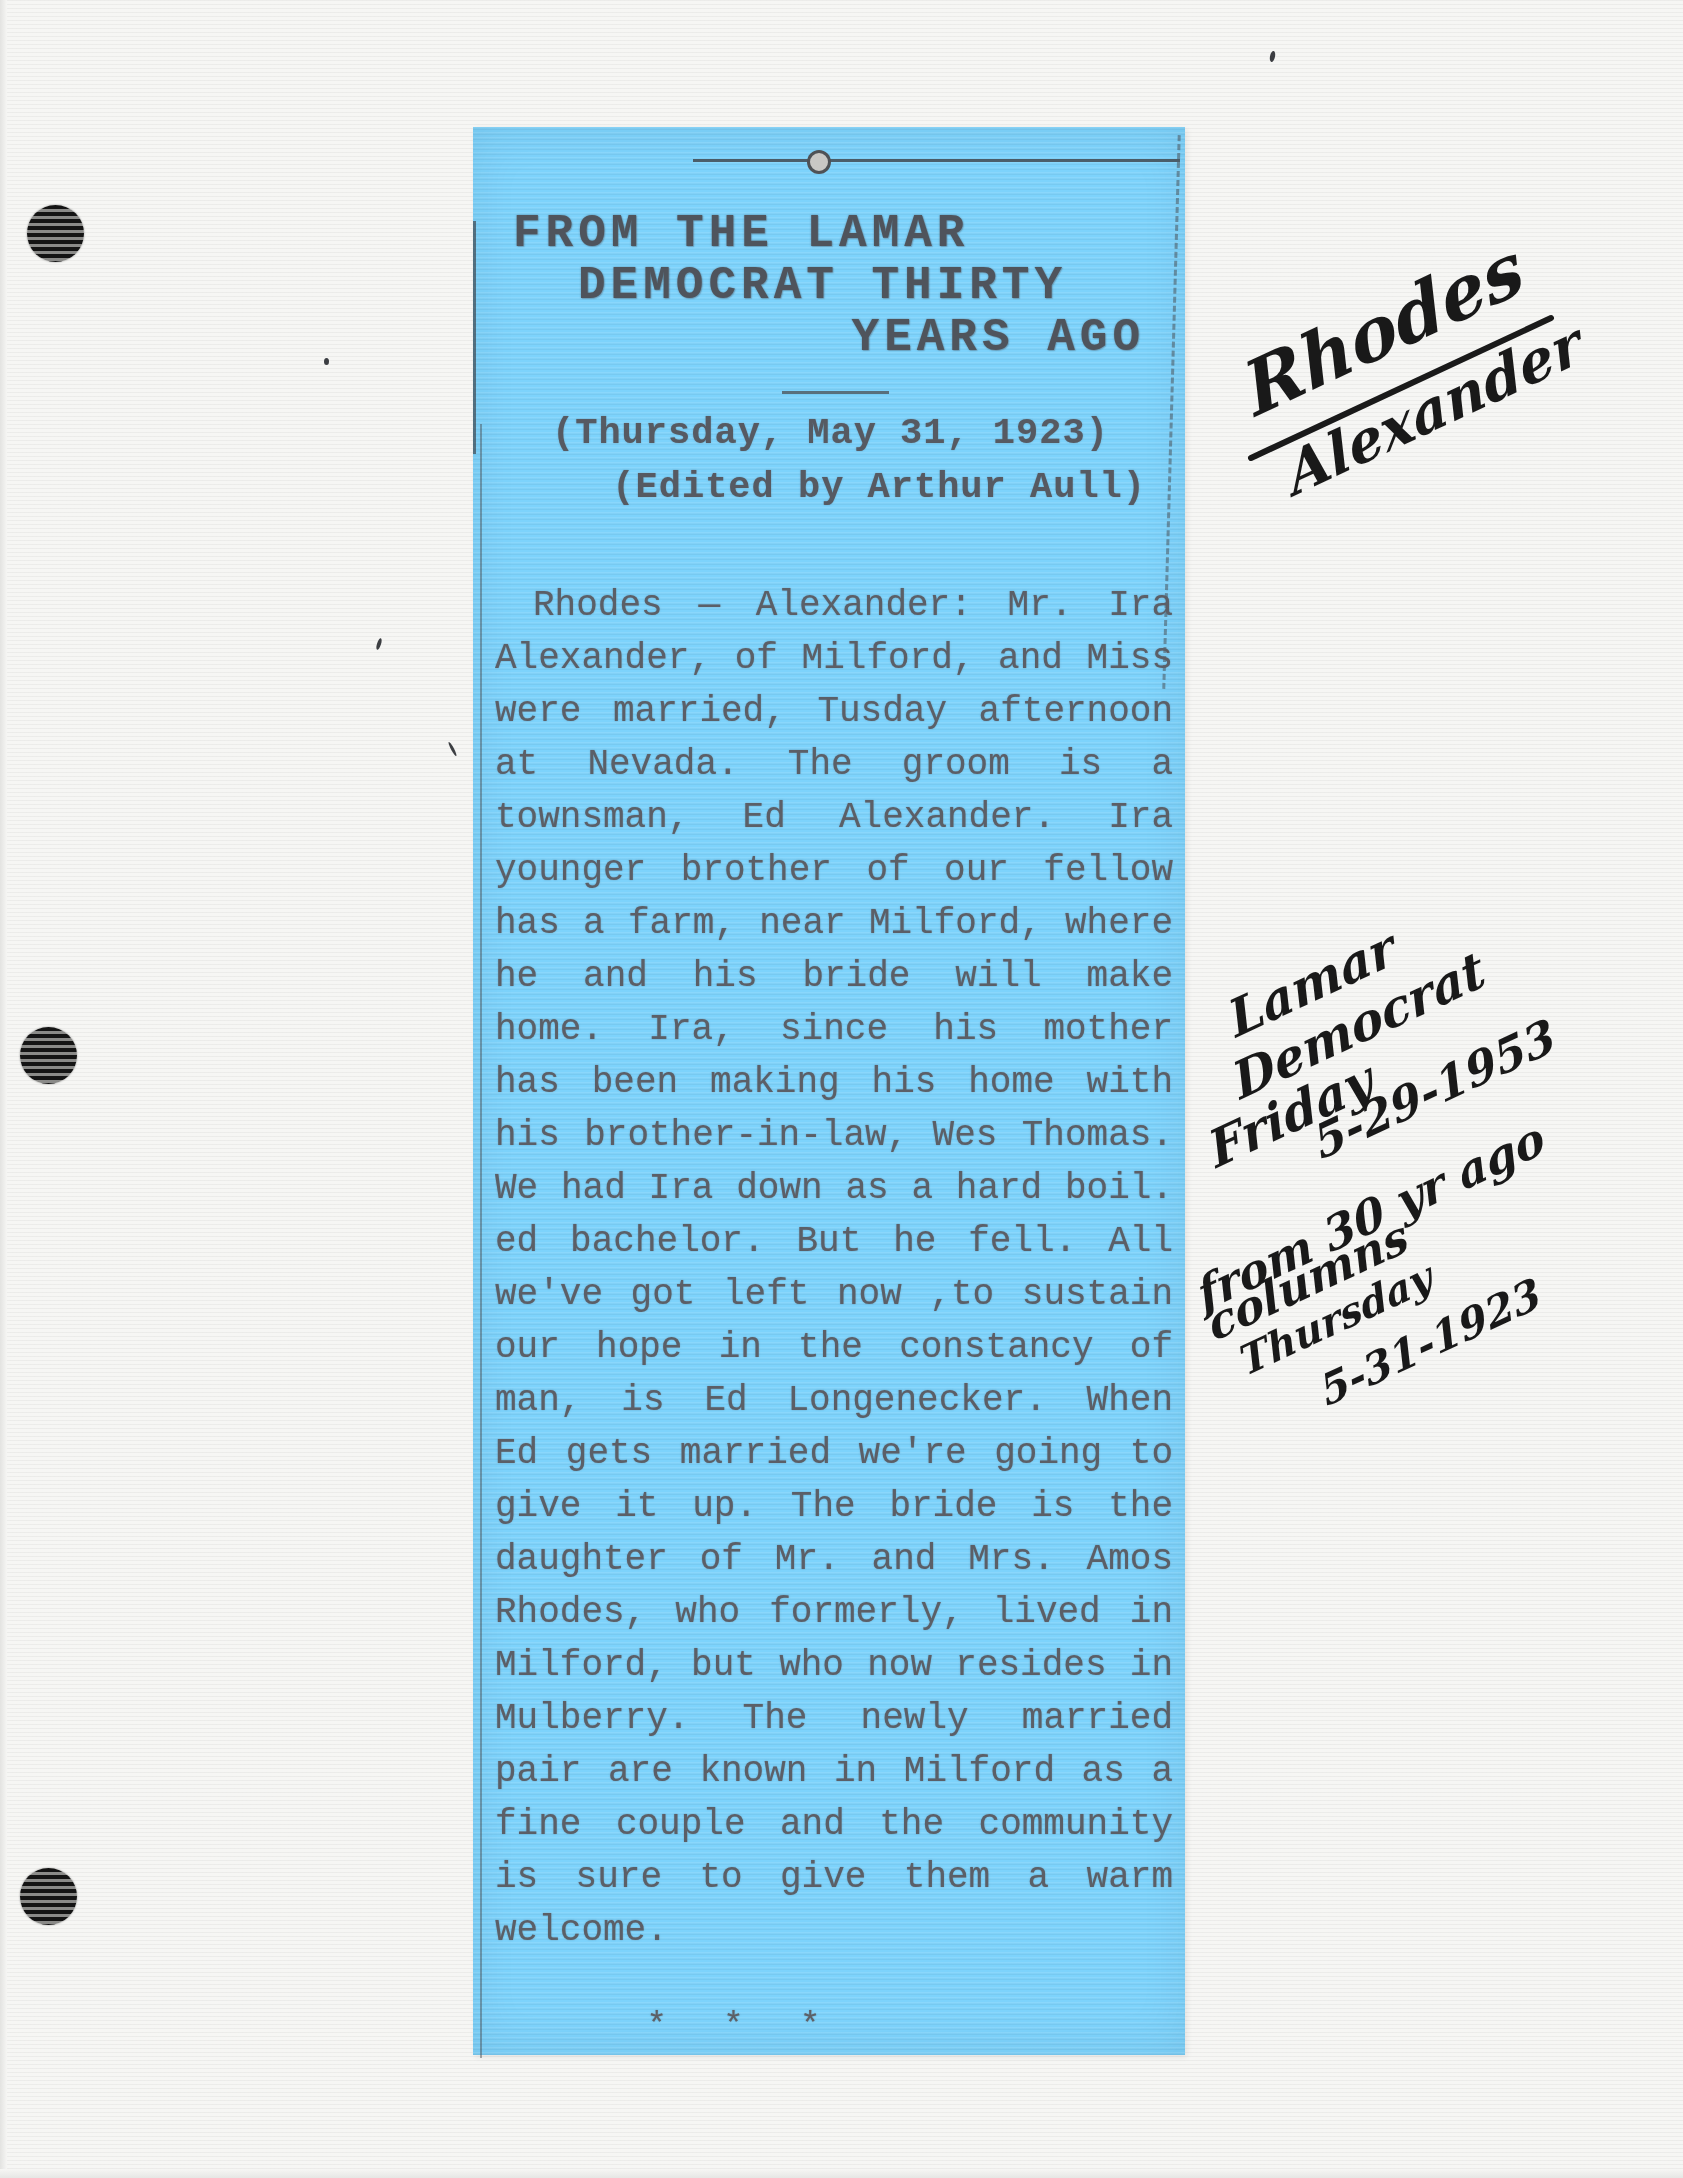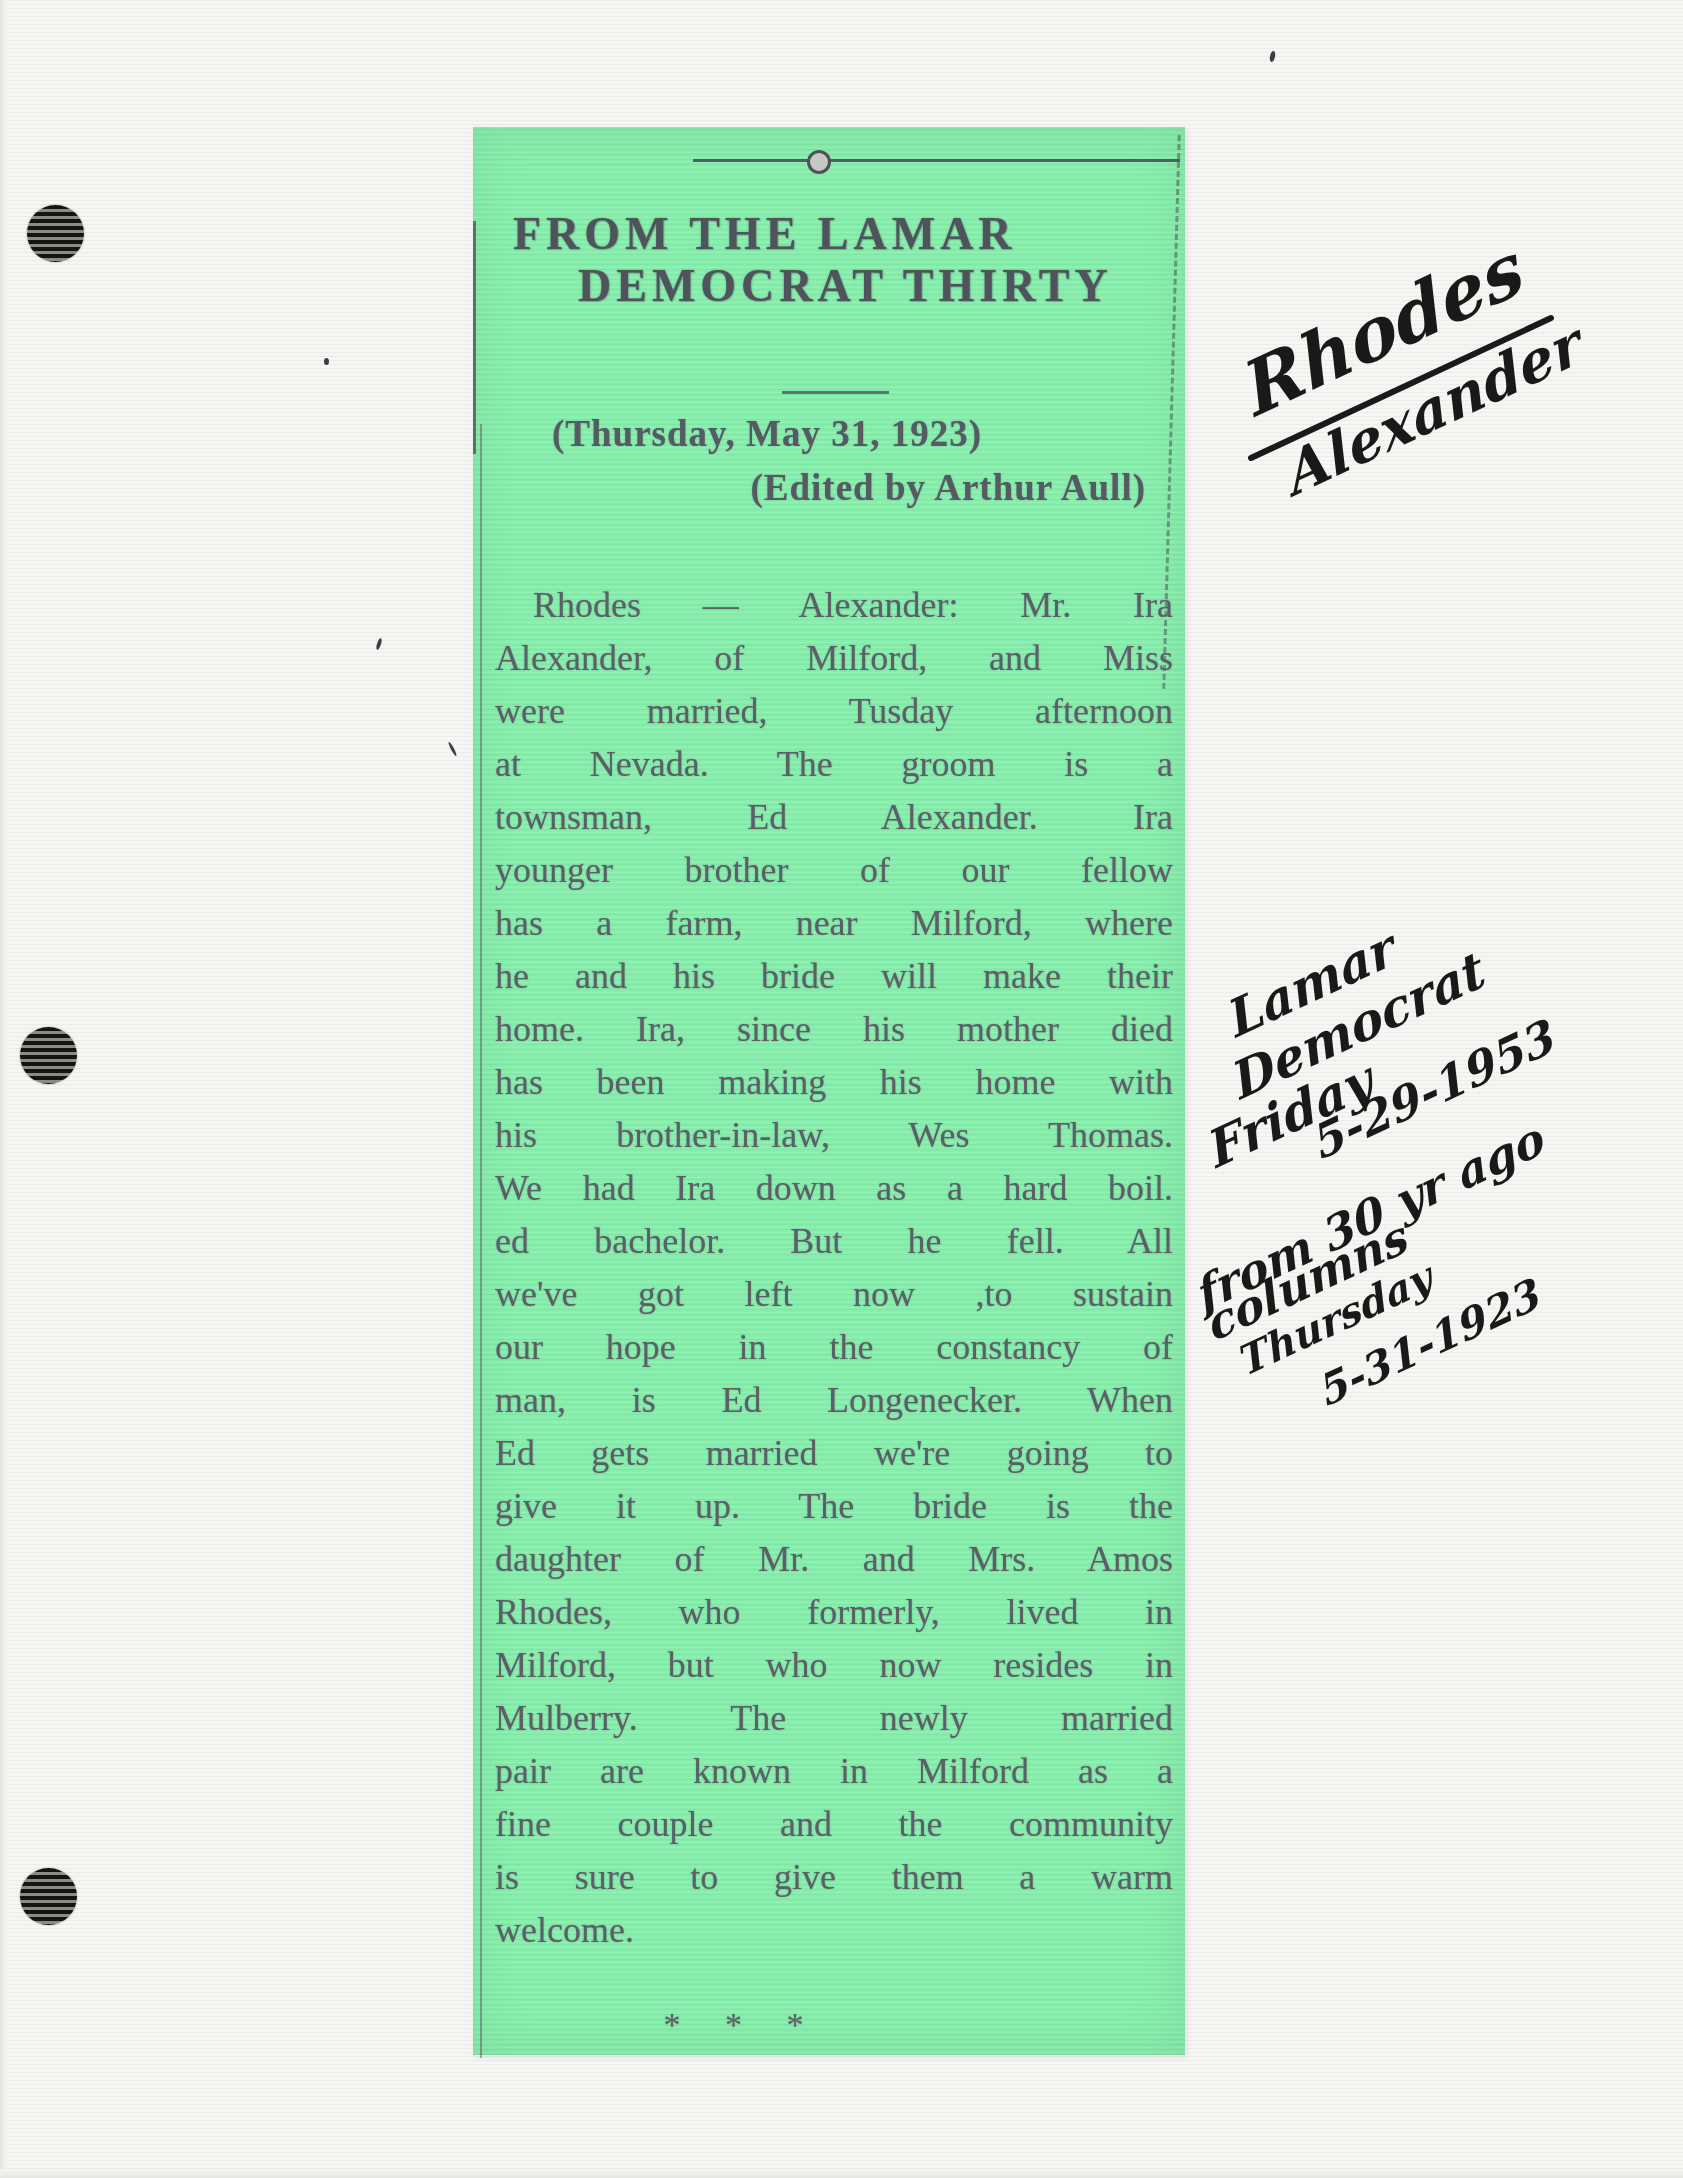--- a/index.html
+++ b/index.html
@@ -26,22 +26,23 @@
     background:repeating-linear-gradient(180deg,#141414 0px,#141414 4px,#8a8a88 4px,#8a8a88 7px);
     box-shadow:0 0 2px rgba(0,0,0,.4);
   }
   .hole1{left:27px;top:205px;}
   .hole2{left:20px;top:1027px;}
   .hole3{left:20px;top:1868px;}
 
   
   .clipping{
     position:absolute;left:473px;top:127px;width:712px;height:1928px;
-    background:#86efac;
+    background:#7dd3fc;
     box-shadow:inset 0 0 50px rgba(0,0,0,.07), 2px 2px 6px rgba(0,0,0,.08);
+    font-family:Liberation Mono, monospace;
   }
   .clipping .stripes{
     position:absolute;inset:0;pointer-events:none;
     background:repeating-linear-gradient(180deg,
       rgba(255,255,255,0.10) 0px, rgba(255,255,255,0.10) 1px,
       rgba(0,0,0,0.045) 2px, rgba(0,0,0,0.045) 3px,
       transparent 3px, transparent 5px);
   }
 
   .orn-line{position:absolute;left:220px;top:32px;width:487px;height:0;
@@ -127,20 +128,21 @@
 
 <div class="clipping">
   <div class="stripes"></div>
 
   <div class="orn-line"></div>
   <div class="orn-circle"></div>
 
   <div class="headline">
     <div class="h1">FROM THE LAMAR</div>
     <div class="h2">DEMOCRAT THIRTY</div>
+    <div class="h3">YEARS AGO</div>
   </div>
 
   <div class="hl-divider"></div>
 
   <div class="dateline">(Thursday, May 31, 1923)</div>
   <div class="byline">(Edited by Arthur Aull)</div>
 
   <div class="col-rule"></div>
   <div class="col-rule-top"></div>
   <div class="torn-edge"></div>

